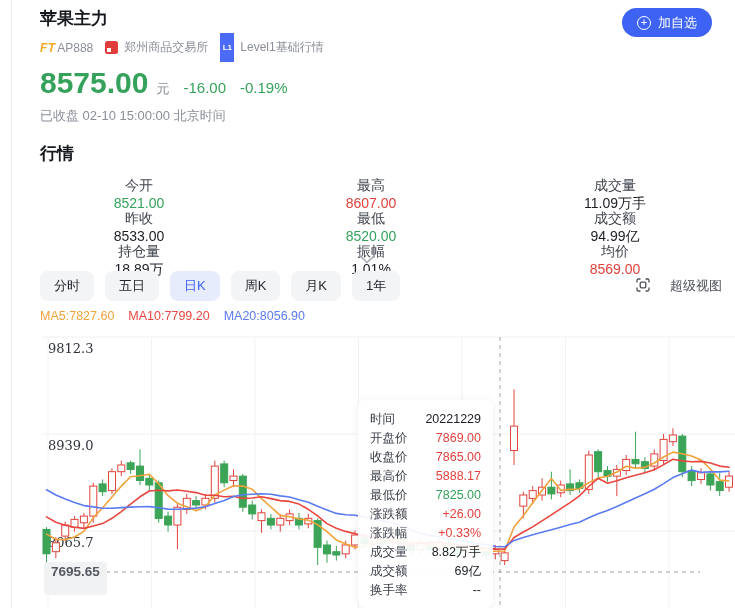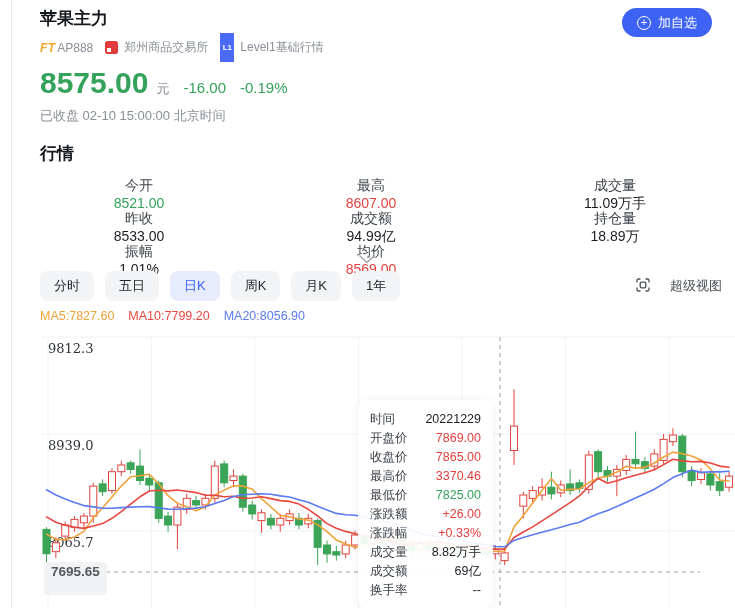--- a/index.html
+++ b/index.html
@@ -114,20 +114,24 @@
           <span class="qlabel">最高</span>
           <span class="qvalue red">8607.00</span>
         </div>
       <div class="qcell">
           <span class="qlabel">成交量</span>
           <span class="qvalue dark">11.09万手</span>
         </div>
       <div class="qcell">
           <span class="qlabel">昨收</span>
           <span class="qvalue dark">8533.00</span>
+        </div>
+      <div class="qcell">
+          <span class="qlabel">最低</span>
+          <span class="qvalue green">8520.00</span>
         </div>
       <div class="qcell">
           <span class="qlabel">成交额</span>
           <span class="qvalue dark">94.99亿</span>
         </div>
       <div class="qcell">
           <span class="qlabel">持仓量</span>
           <span class="qvalue dark">18.89万</span>
         </div>
       <div class="qcell">
@@ -354,21 +358,21 @@
       <div class="trow">
           <span class="tlabel">开盘价</span>
           <span class="tvalue red">7869.00</span>
         </div>
       <div class="trow">
           <span class="tlabel">收盘价</span>
           <span class="tvalue red">7865.00</span>
         </div>
       <div class="trow">
           <span class="tlabel">最高价</span>
-          <span class="tvalue red">3370.46</span>
+          <span class="tvalue red">5888.17</span>
         </div>
       <div class="trow">
           <span class="tlabel">最低价</span>
           <span class="tvalue green">7825.00</span>
         </div>
       <div class="trow">
           <span class="tlabel">涨跌额</span>
           <span class="tvalue red">+26.00</span>
         </div>
       <div class="trow">

